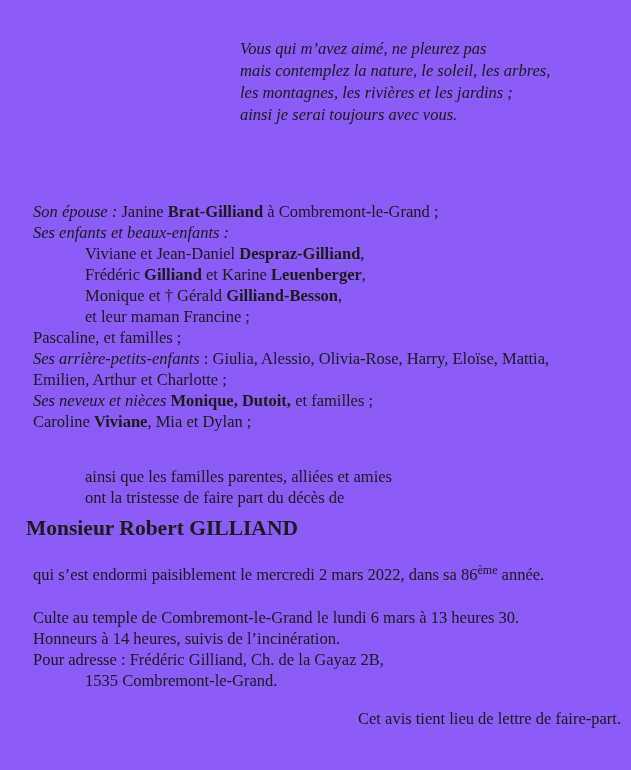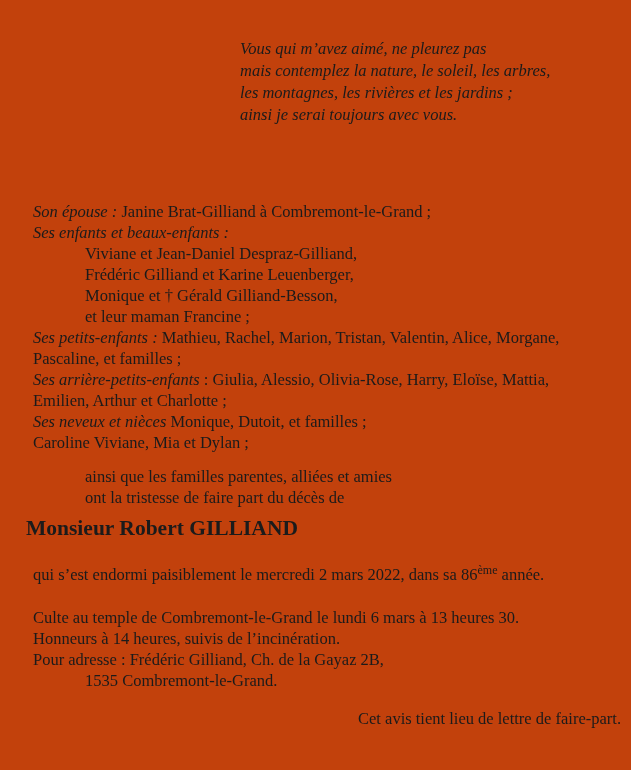--- a/index.html
+++ b/index.html
@@ -1,20 +1,20 @@
 <!DOCTYPE html>
 <html><head>
 <meta charset="utf-8">
 <style>
   html, body { margin: 0; padding: 0; background: #ffffff; }
   .page {
     position: relative;
     width: 631px;
     height: 770px;
-    background: #c2410c;
+    background: #8b5cf6;
     font-family: "Liberation Serif", "DejaVu Serif", serif;
     color: #1b1b1b;
     font-size: 16.5px;
     line-height: 21px;
     overflow: hidden;
   }
   .epigraph {
     position: absolute;
     left: 240px;
     top: 38px;
@@ -22,21 +22,21 @@
     line-height: 22px;
   }
   .relatives {
     position: absolute;
     left: 33px;
     top: 201px;
     width: 578px;
   }
   .indent { padding-left: 52px; }
   .i { font-style: italic; }
-  .b { font-weight: normal; }
+  .b { font-weight: bold; }
   .tribute {
     position: absolute;
     left: 85px;
     top: 466px;
   }
   .deceased-title {
     position: absolute;
     left: 26px;
     top: 515px;
     width: 595px;
@@ -82,21 +82,20 @@
     <div>ainsi je serai toujours avec vous.</div>
   </div>
 
   <div class="relatives">
     <div><span class="i">Son épouse : </span><span>Janine </span><span class="b">Brat-Gilliand</span><span> à Combremont-le-Grand ;</span></div>
     <div><span class="i">Ses enfants et beaux-enfants :</span></div>
     <div class="indent"><span>Viviane et Jean-Daniel </span><span class="b">Despraz-Gilliand</span><span>,</span></div>
     <div class="indent"><span>Frédéric </span><span class="b">Gilliand</span><span> et Karine </span><span class="b">Leuenberger</span><span>,</span></div>
     <div class="indent"><span>Monique et † Gérald </span><span class="b">Gilliand-Besson</span><span>,</span></div>
     <div class="indent"><span>et leur maman Francine ;</span></div>
-    <div><span class="i">Ses petits-enfants : </span><span>Mathieu, Rachel, Marion, Tristan, Valentin, Alice, Morgane,</span></div>
     <div><span>Pascaline, et familles ;</span></div>
     <div><span class="i">Ses arrière-petits-enfants</span><span> : Giulia, Alessio, Olivia-Rose, Harry, Eloïse, Mattia,</span></div>
     <div><span>Emilien, Arthur et Charlotte ;</span></div>
     <div><span class="i">Ses neveux et nièces </span><span class="b">Monique, Dutoit,</span><span> et familles ;</span></div>
     <div><span>Caroline </span><span class="b">Viviane</span><span>, Mia et Dylan ;</span></div>
   </div>
 
   <div class="tribute">
     <div>ainsi que les familles parentes, alliées et amies</div>
     <div>ont la tristesse de faire part du décès de</div>

